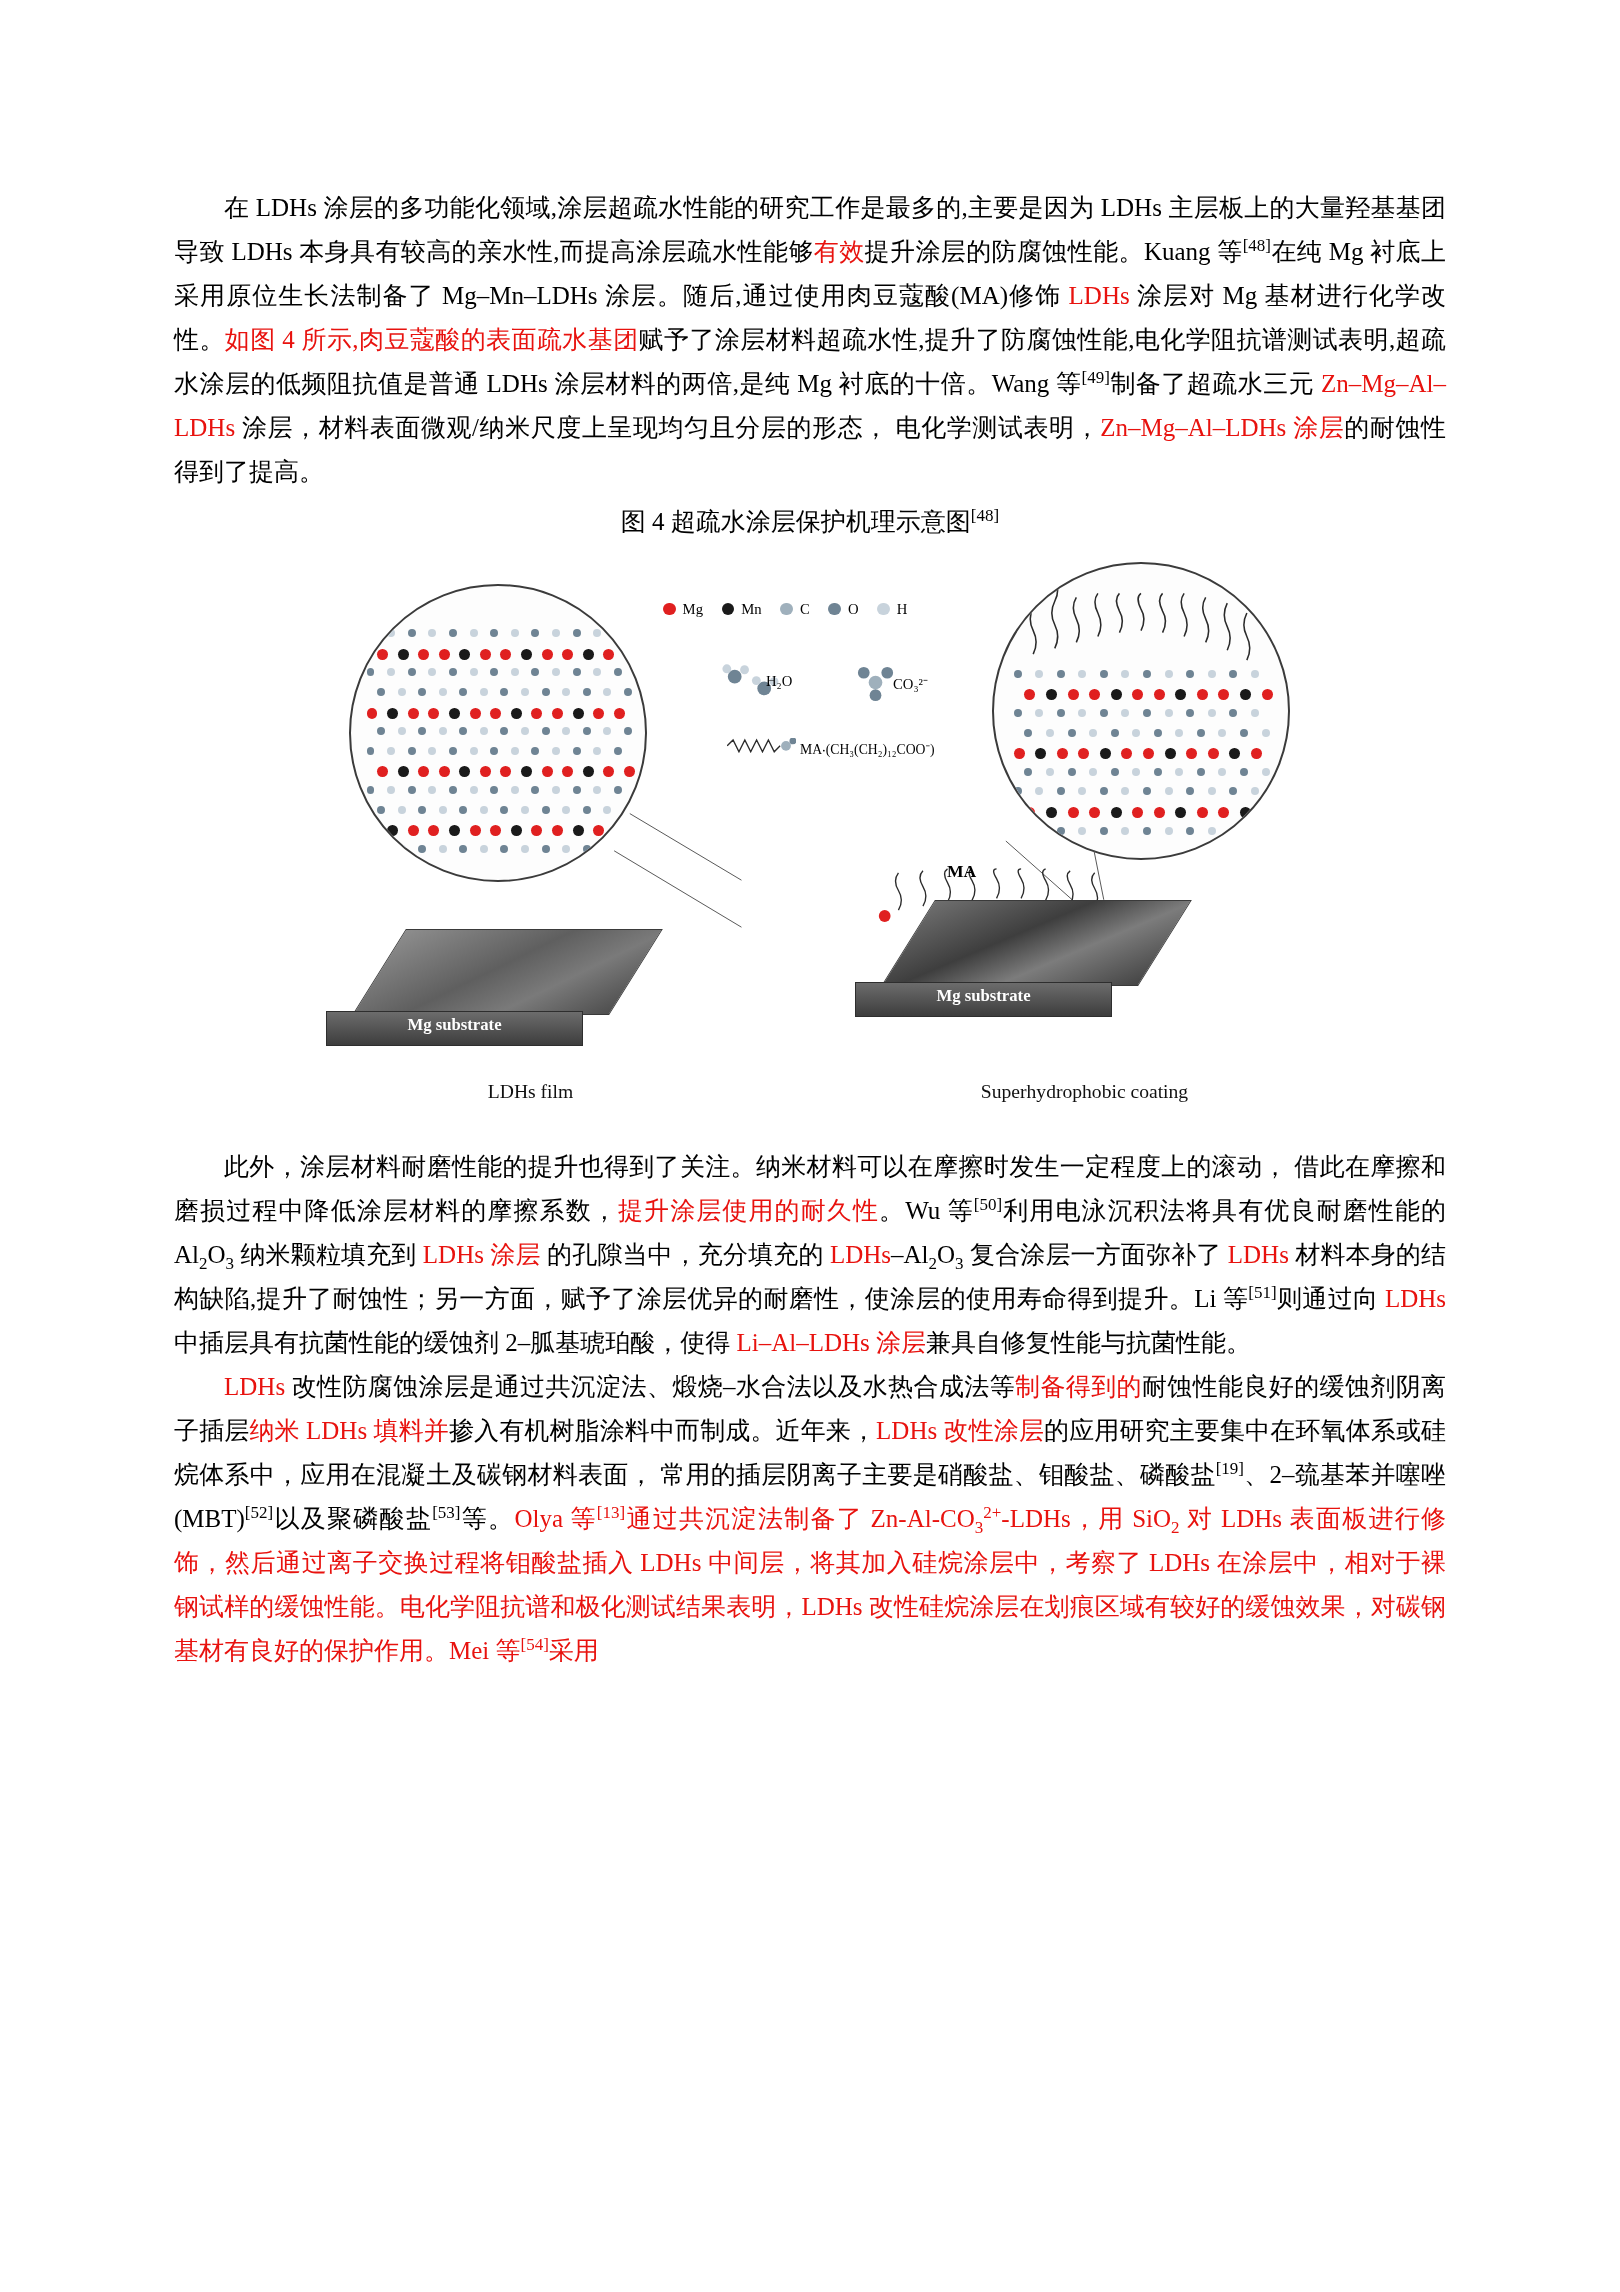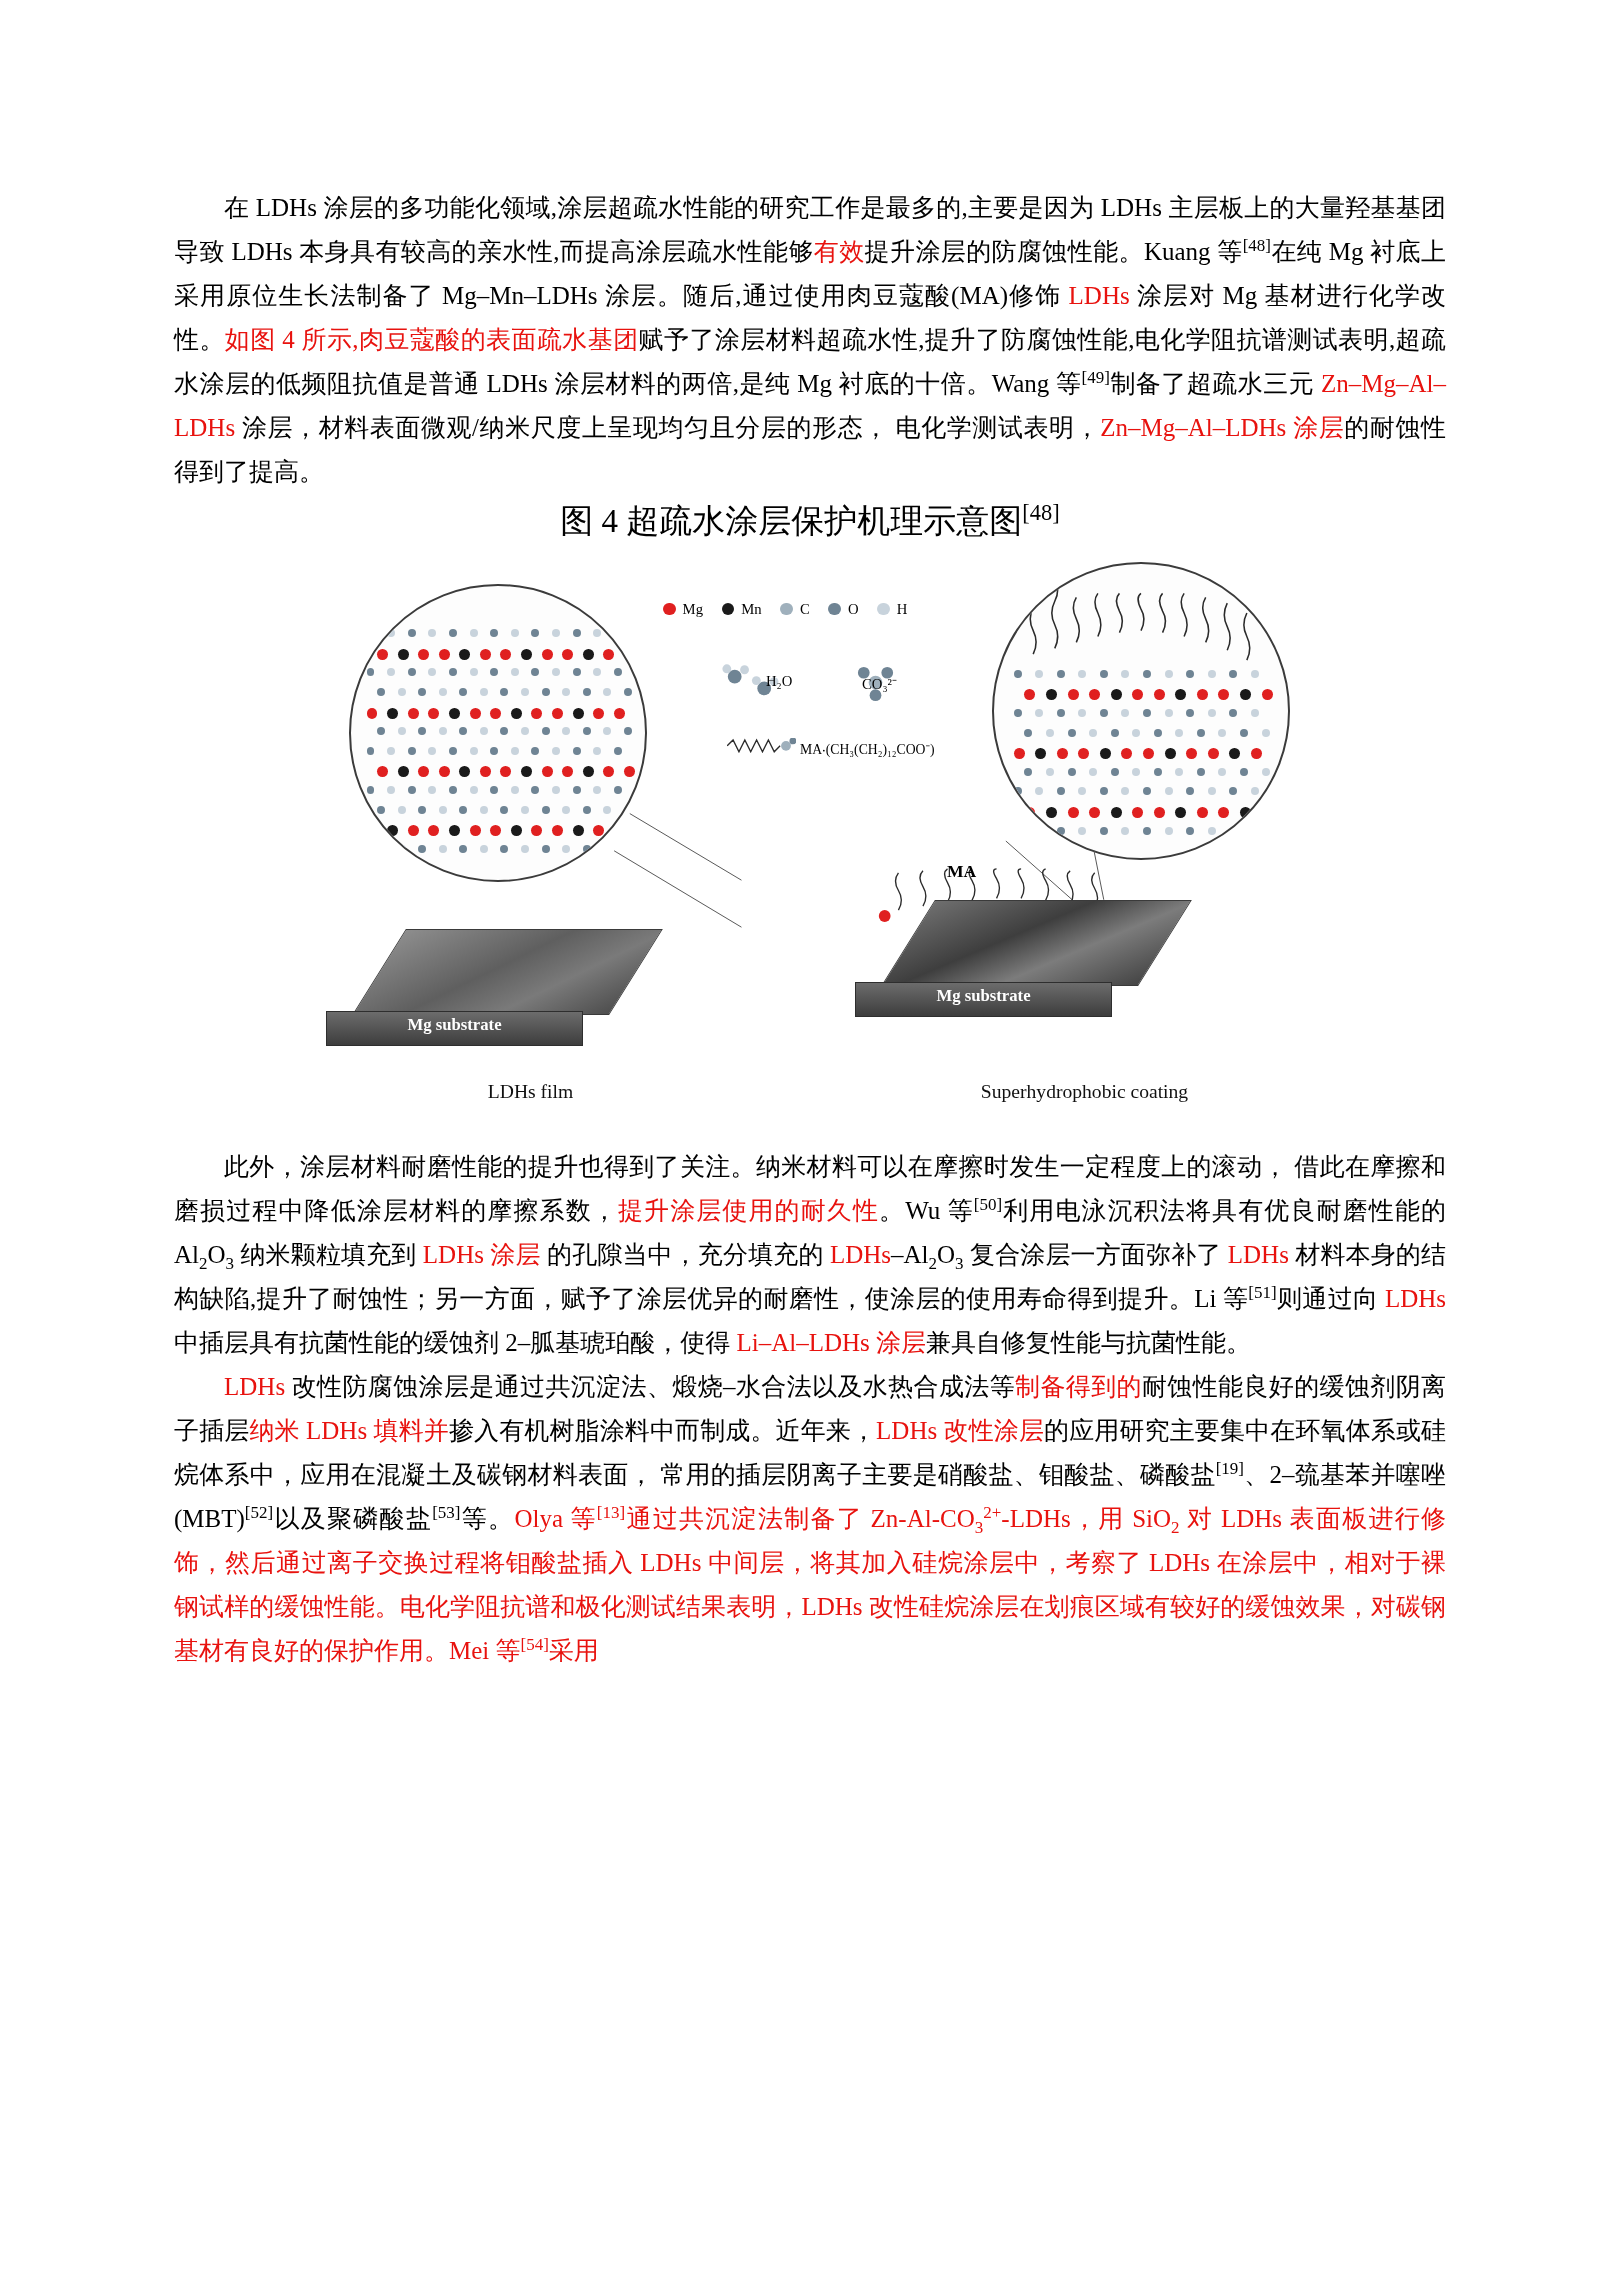--- a/index.html
+++ b/index.html
@@ -29,21 +29,21 @@
     text-align: justify;
     text-justify: inter-ideograph;
     text-indent: 50px;
     margin: 0;
   }
   .red { color: #e8120e; }
   sup { font-size: 0.68em; vertical-align: super; line-height: 0; }
   sub { font-size: 0.68em; vertical-align: sub; line-height: 0; }
 
   .fig-caption-cn {
-    font-size: 33px;
+    font-size: 25px;
     line-height: 43px;
     text-align: center;
     margin: 5.9px 0 0 0;
   }
   .fig-caption-en {
     font-size: 25px;
     line-height: 41px;
     text-align: center;
     margin: 3.9px 0 0 0;
     font-family: "Liberation Serif", serif;
@@ -90,21 +90,21 @@
   .legend-row { display: flex; align-items: center; gap: 6.9px; margin-bottom: 15.7px; }
   .legend-row .lbl { margin-right: 11.8px; }
   .legend .sw { width: 12.7px; height: 12.7px; border-radius: 50%; display: inline-block; }
 
   .mid-text {
     position: absolute;
     font-family: "Liberation Serif", serif;
     font-size: 14.7px;
   }
   .h2o { left: 446px; top: 116px; }
-  .co3 { left: 542px; top: 116px; }
+  .co3 { left: 573px; top: 116px; }
   .ma  { left: 480px; top: 182px; font-size: 13.7px; }
 
   .wave {
     position: absolute;
     left: 407px; top: 181px;
     width: 69px; height: 15.7px;
   }
 
   .slab {
     position: absolute;

